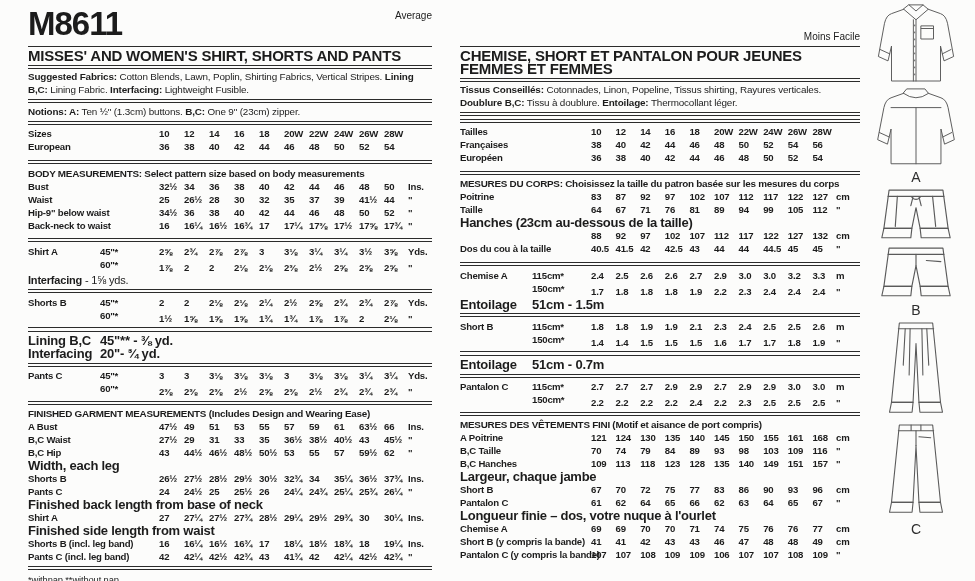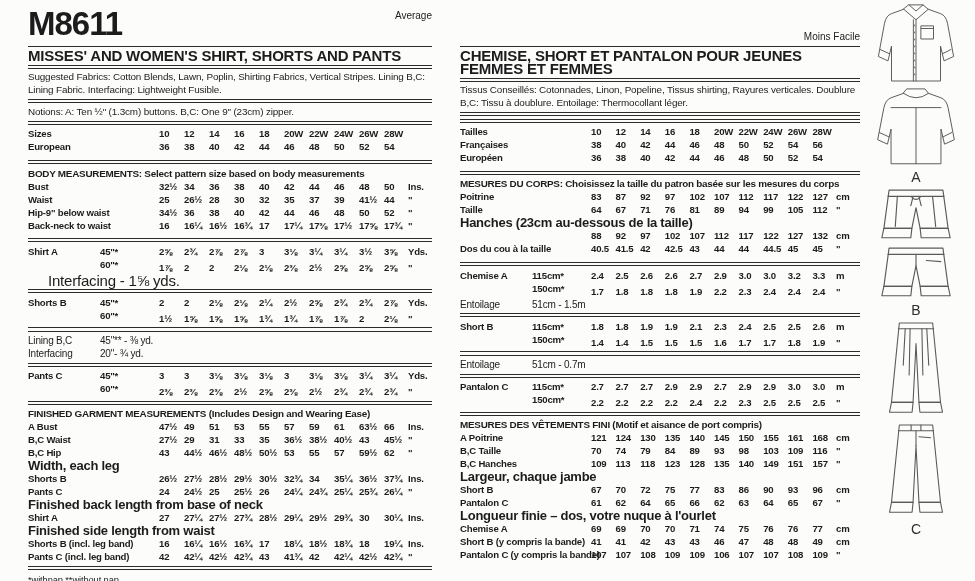--- a/index.html
+++ b/index.html
@@ -19,26 +19,26 @@
   .para{font-size:9.9px;line-height:12.6px;margin:1px 0;letter-spacing:-0.15px;}
   .sec-title{font-size:9.9px;font-weight:700;line-height:13px;letter-spacing:-0.25px;white-space:nowrap;}
   .tbl{width:100%;}
   .trow{display:grid;grid-template-columns:130px repeat(10,1fr) 24px;
         font-size:9.6px;font-weight:700;line-height:13px;letter-spacing:-0.2px;align-items:baseline;}
   .trow .lab{display:flex;white-space:nowrap;}
   .trow .l1{width:72px;flex:none;}
   .trow .l2{font-weight:700;}
   .trow .v{white-space:nowrap;padding-left:1px;}
   .trow .u{white-space:nowrap;}
-  .flexrow{display:flex;font-size:10px;font-weight:400;line-height:13px;letter-spacing:-0.2px;white-space:nowrap;}
+  .flexrow{display:flex;font-size:13px;font-weight:700;line-height:13px;letter-spacing:-0.2px;white-space:nowrap;}
   .flexrow .l1{width:130px;flex:none;display:flex;}
   .flexrow .l1 .l1a{width:72px;flex:none;}
   .thead-row{font-size:13px;font-weight:700;line-height:13px;letter-spacing:-0.25px;white-space:nowrap;}
-  .rich-row{font-size:15px;line-height:13px;letter-spacing:-0.2px;margin-left:20px;}
-  .b{font-weight:400;}
+  .rich-row{font-size:11px;line-height:13px;letter-spacing:-0.2px;}
+  .b{font-weight:700;}
   .gap4{height:4px;}
   .footnote{font-size:9.3px;font-weight:400;margin-top:5px;letter-spacing:-0.1px;}
   .sketch{margin:0 auto;display:block;}
   .sketch path,.sketch rect{fill:none;stroke:#5a5a5a;stroke-width:1.1;stroke-linejoin:round;stroke-linecap:round;}
   .sk-label{font-size:14px;font-weight:400;color:#2e2e2e;line-height:15px;margin:0 0 2px 0;}
 </style>
 </head>
 <body>
 
 <div class="sheet">

